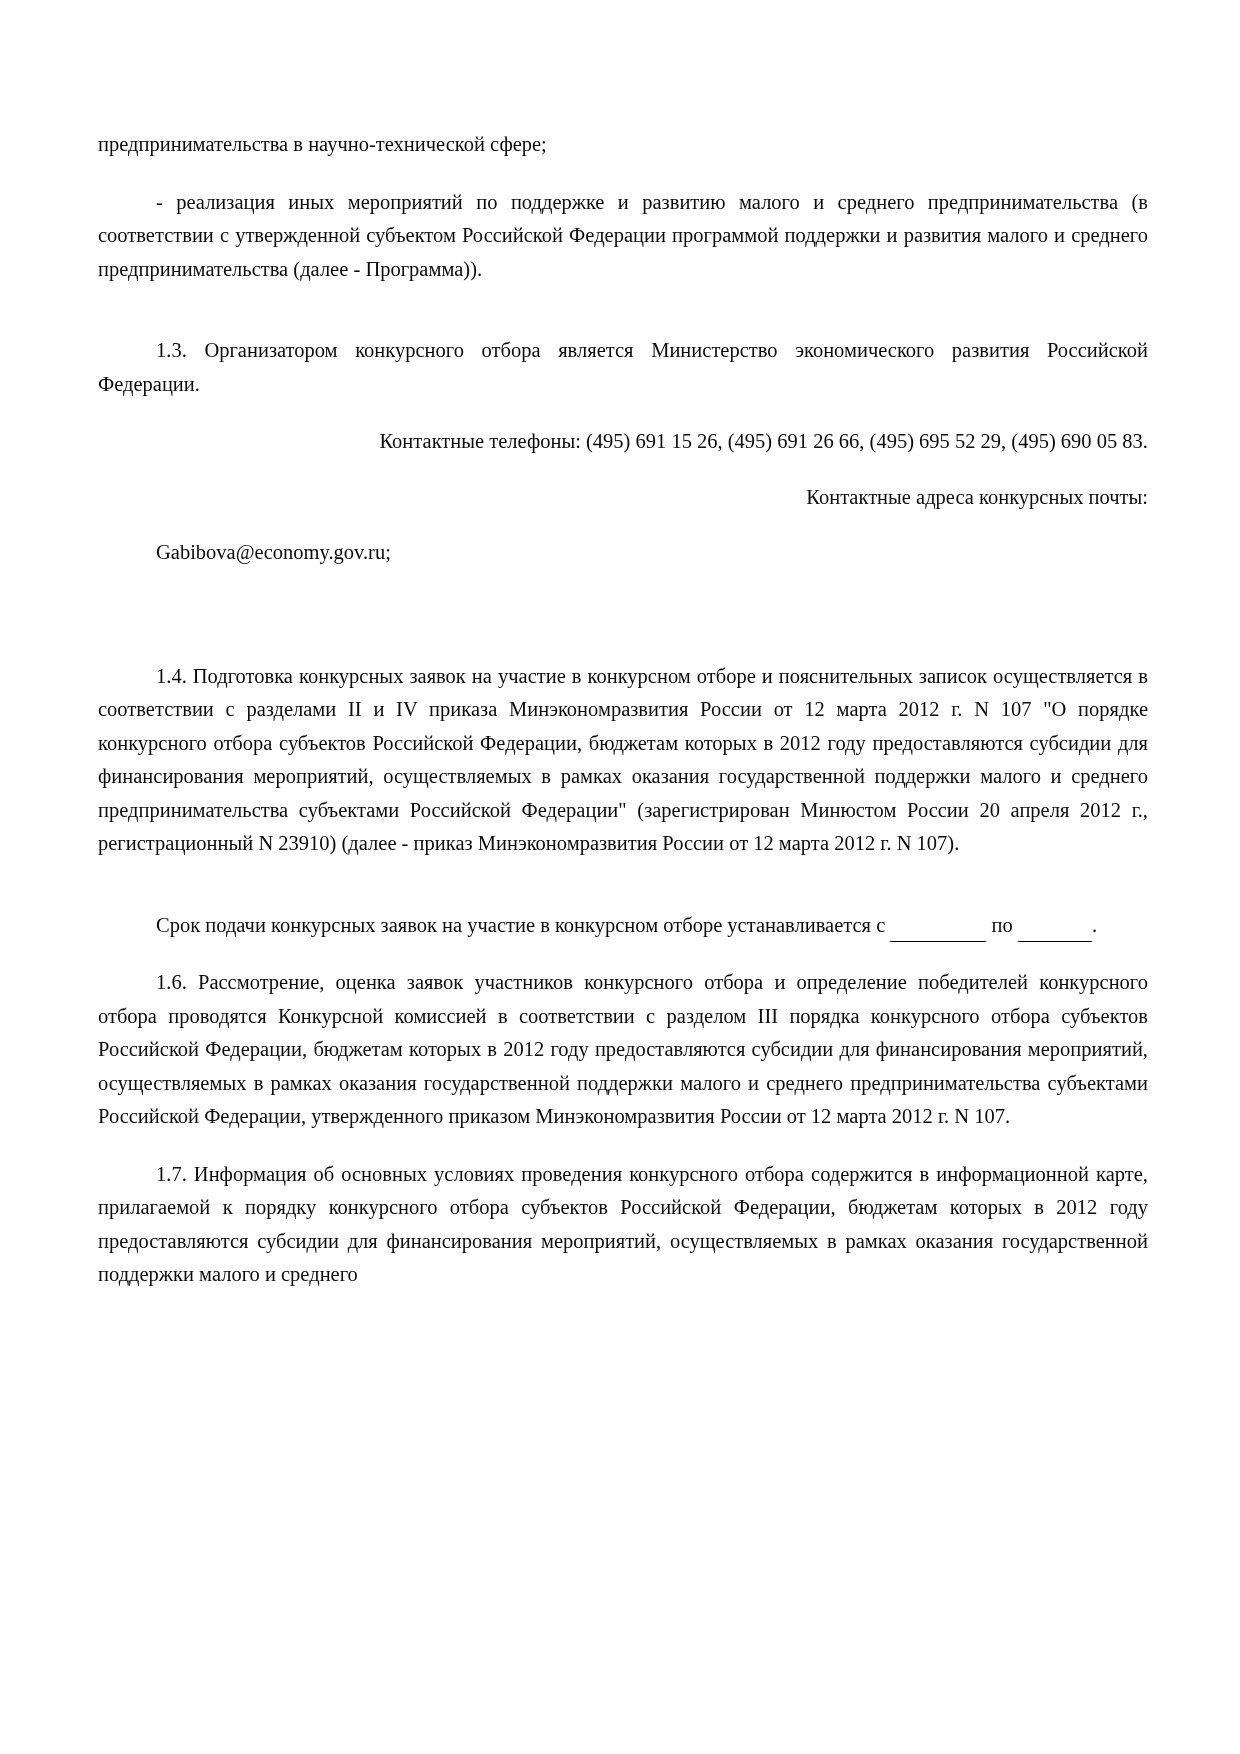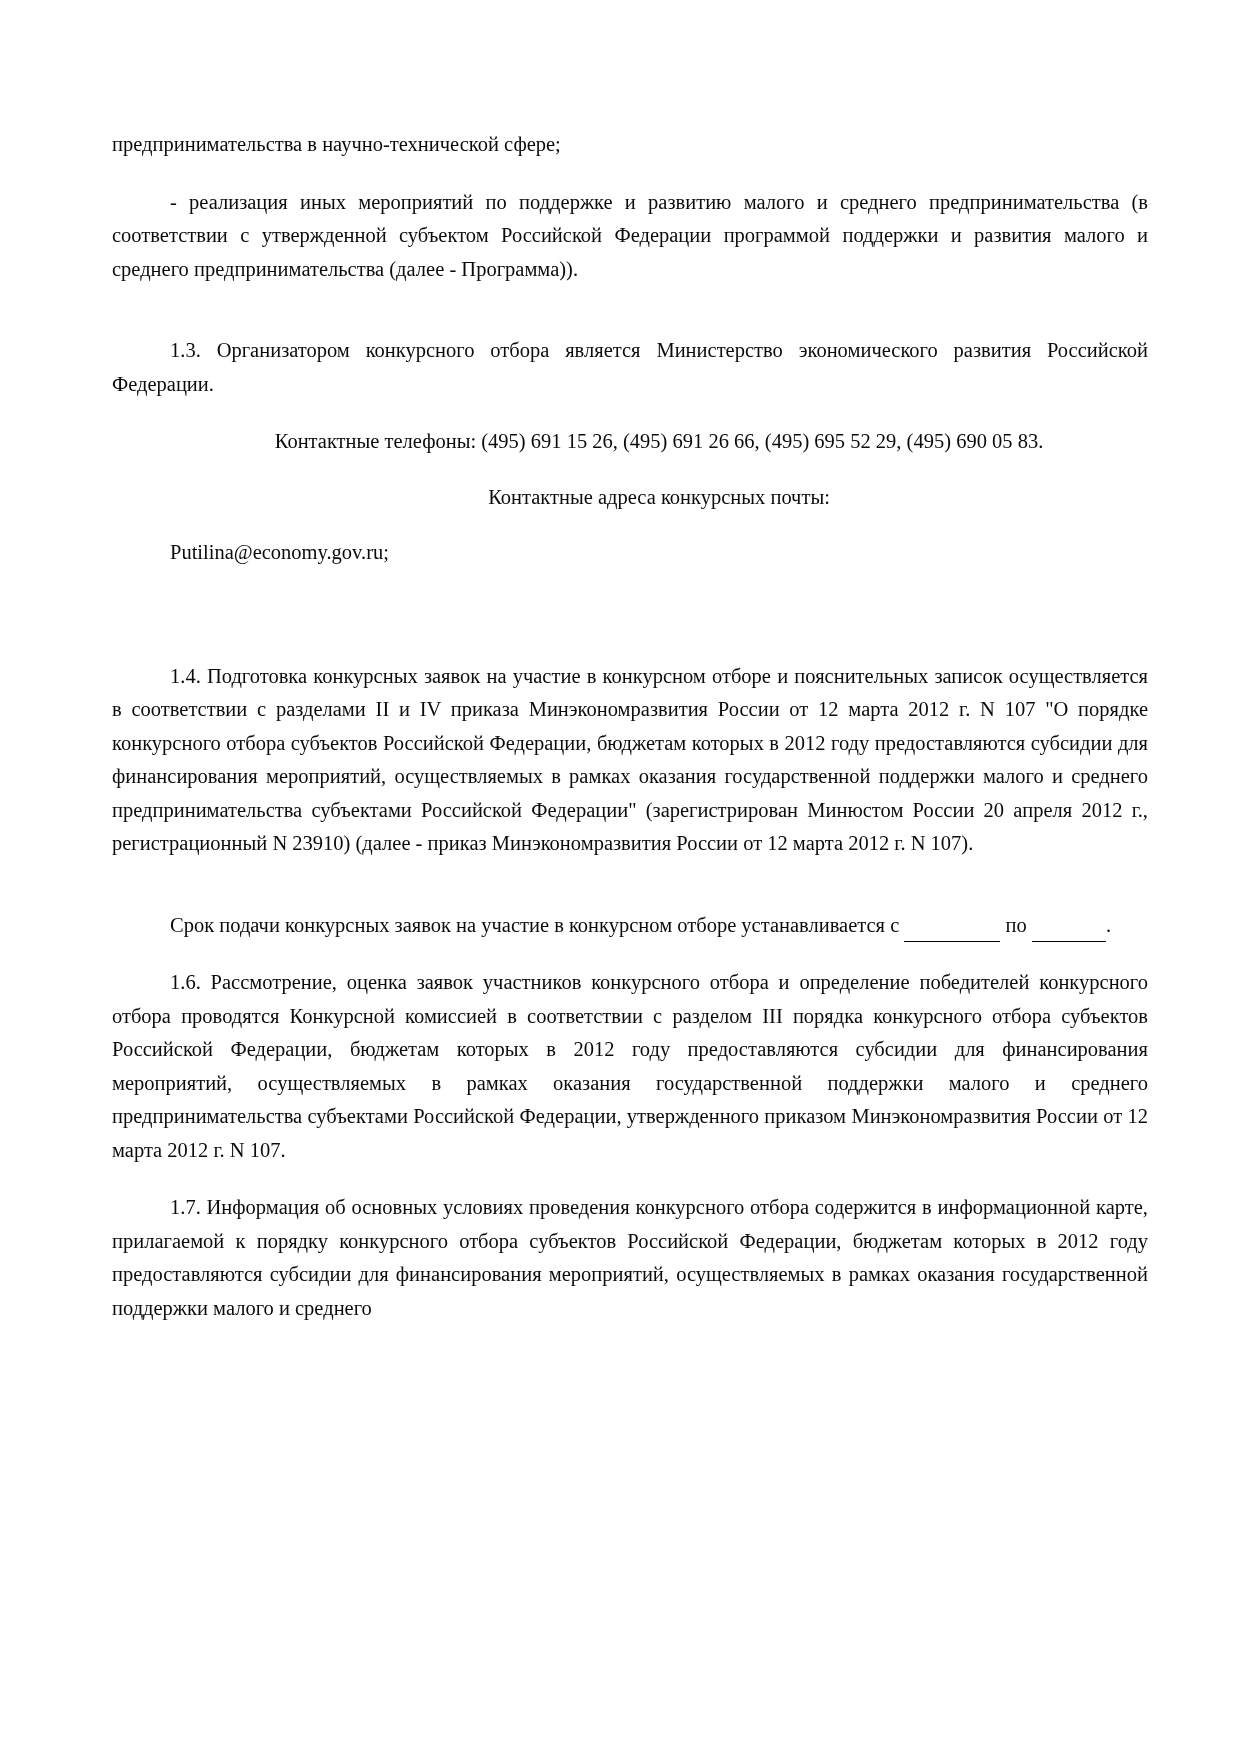--- a/index.html
+++ b/index.html
@@ -20,35 +20,35 @@
     width: 1240px;
     height: 1754px;
     box-sizing: border-box;
     padding: 128px 92px 60px 98px;
     background: #ffffff;
   }
   .doc-body {
     width: 1050px;
   }
   p.para {
-    margin: 0 0 0 14px;
+    margin: 0 0 0 0;
     font-size: 20.5px;
     line-height: 33.5px;
     text-align: justify;
     text-justify: inter-word;
     color: #0b0b0b;
   }
   p.para.indent {
     text-indent: 58px;
   }
   p.para.flush {
     text-indent: 0;
   }
   p.para.plain {
-    text-align: center;
+    text-align: right;
     text-indent: 58px;
   }
   p.para.email {
     text-align: left;
     text-indent: 58px;
   }
   .gap-sm { height: 22px; }
   .gap-md { height: 24px; }
   .blank-line {
     display: inline-block;
@@ -83,21 +83,21 @@
     <div class="gap-md"></div>
 
     <p class="para plain">Контактные телефоны: (495) 691 15 26, (495) 691 26 66, (495) 695 52 29, (495) 690 05 83.</p>
 
     <div class="gap-sm"></div>
 
     <p class="para plain">Контактные адреса конкурсных почты:</p>
 
     <div class="gap-sm"></div>
 
-    <p class="para email">Putilina@economy.gov.ru;</p>
+    <p class="para email">Gabibova@economy.gov.ru;</p>
 
     <div class="gap-sm"></div>
 
 
     <div class="gap-sm"></div>
 
 
     <div class="gap-sm"></div>
 
 

